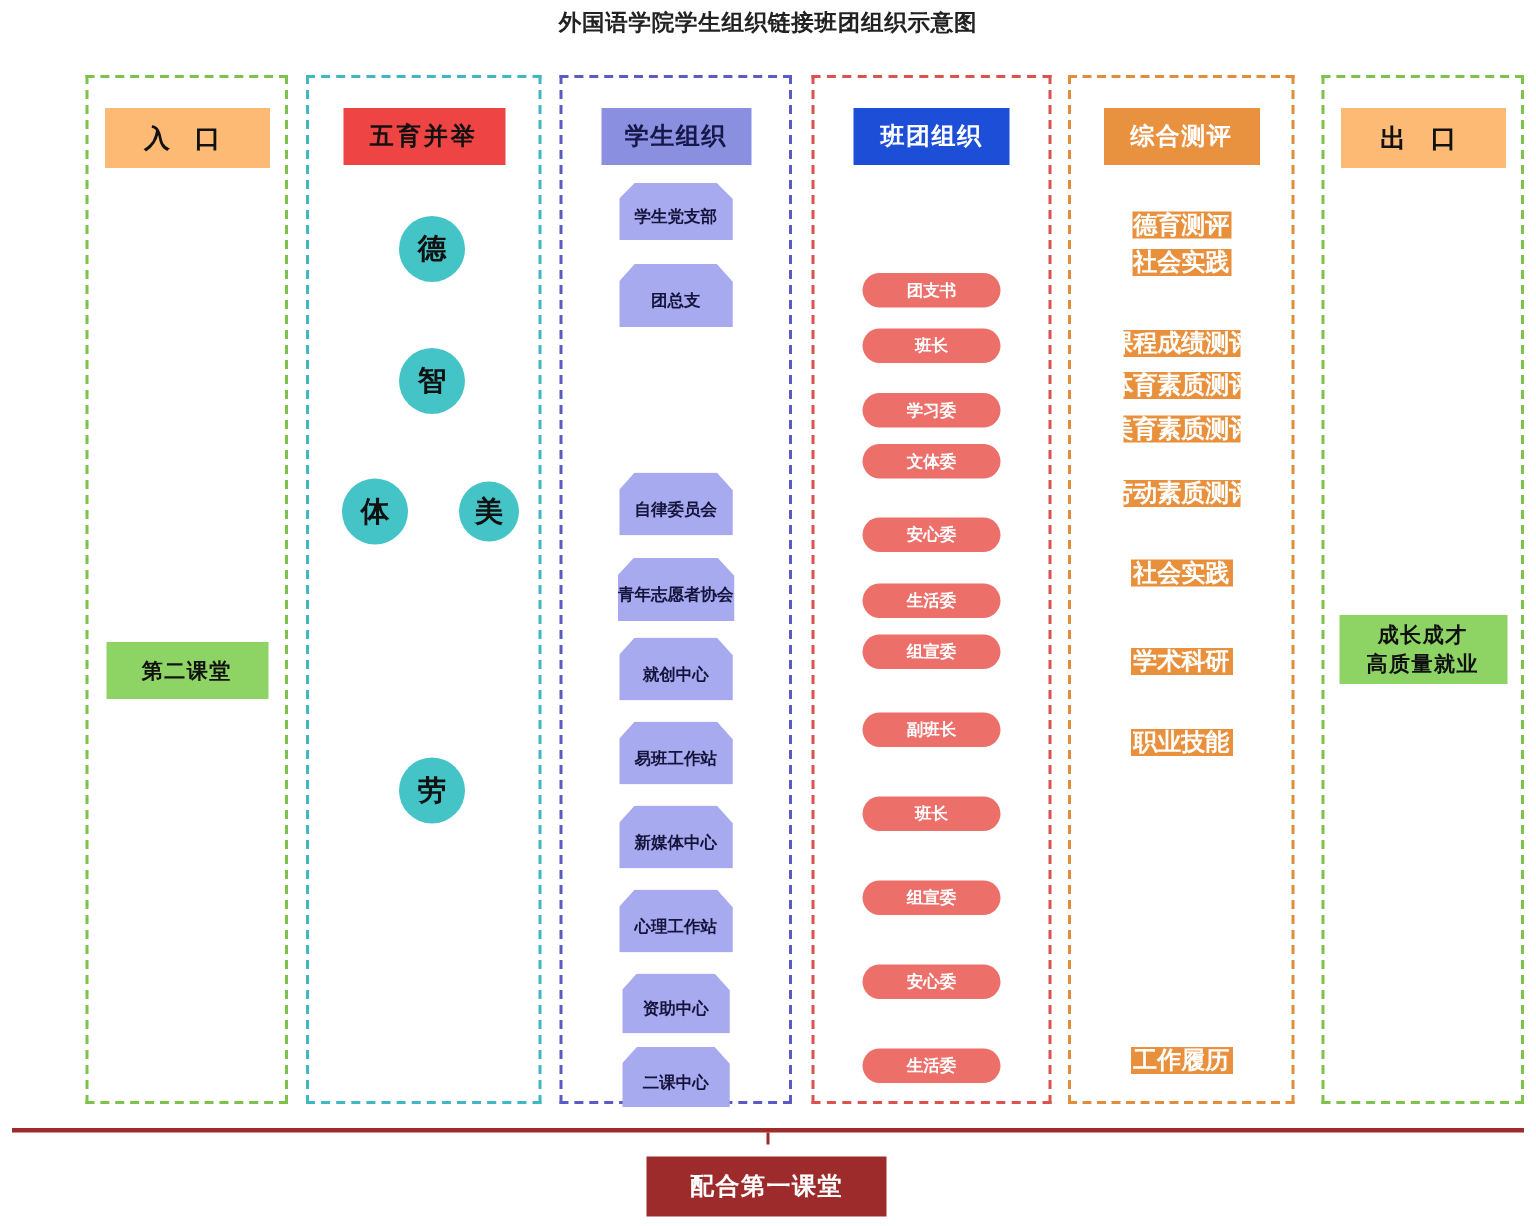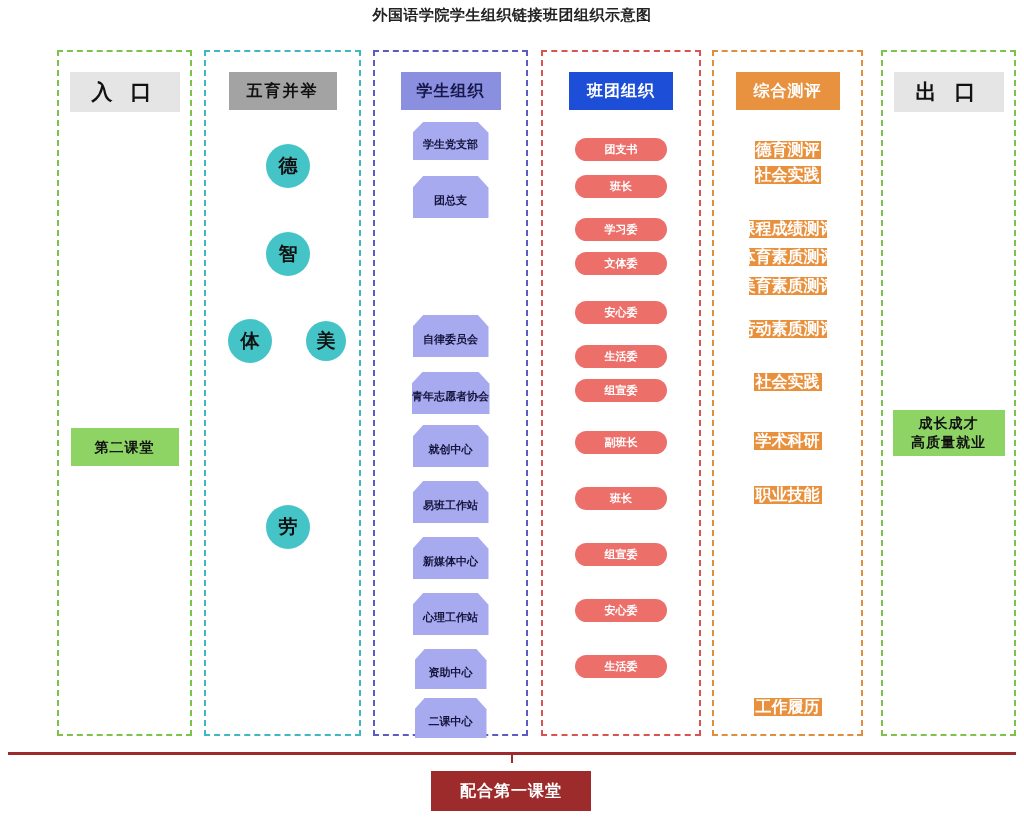--- a/index.html
+++ b/index.html
@@ -51,23 +51,23 @@
     display: flex;
     align-items: center;
     justify-content: center;
     font-weight: 700;
     letter-spacing: 2px;
     white-space: nowrap;
   }
 
   
   .gate-box {
-    background: #e5e5e5;
-    color: #111;
-    font-size: 21px;
+    background: #fdba74;
+    color: #111;
+    font-size: 17px;
     font-weight: 700;
     letter-spacing: 6px;
     width: 110px;
     height: 40px;
   }
   .gate-note {
     position: absolute;
     left: 50%;
     transform: translateX(-50%);
     background: #8ed465;
@@ -78,21 +78,21 @@
     flex-direction: column;
     font-weight: 700;
     font-size: 14px;
     line-height: 1.35;
     letter-spacing: 1px;
     box-sizing: border-box;
   }
 
   
   .hdr-teal {
-    background: #a3a3a3;
+    background: #ef4444;
     color: #111;
     font-size: 16px;
     letter-spacing: 2px;
     width: 108px;
     height: 38px;
   }
   .circle {
     position: absolute;
     border-radius: 50%;
     background: #45c4c8;
@@ -145,20 +145,21 @@
     transform: translateX(-50%);
     background: #ec6f6a;
     color: #ffffff;
     font-size: 11px;
     font-weight: 700;
     border-radius: 14px;
     display: flex;
     align-items: center;
     justify-content: center;
     white-space: nowrap;
+    margin-top: 44px;
   }
 
   
   .hdr-orange {
     background: #e8913f;
     color: #ffffff;
     font-size: 16px;
     letter-spacing: 1px;
     width: 104px;
     height: 38px;

